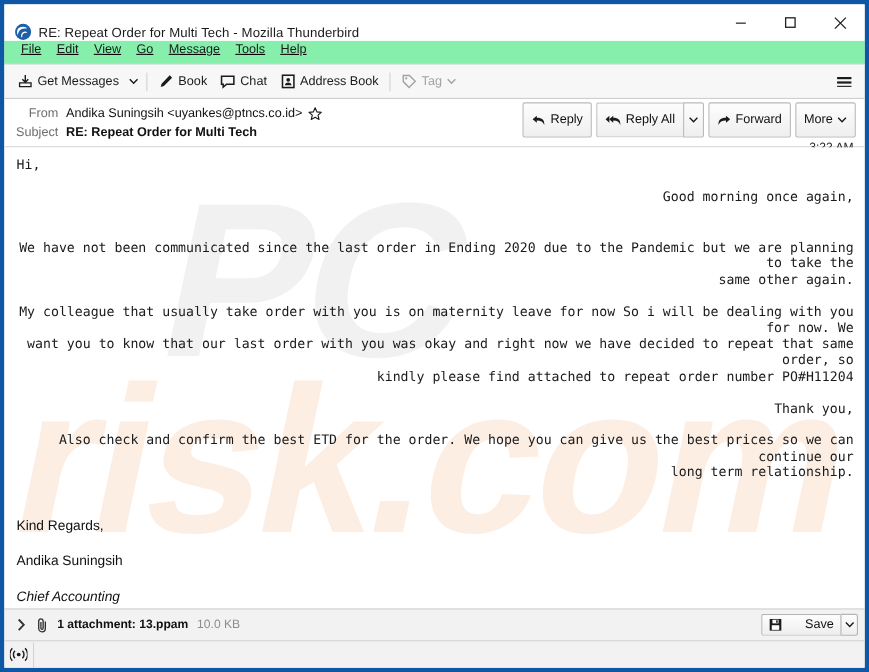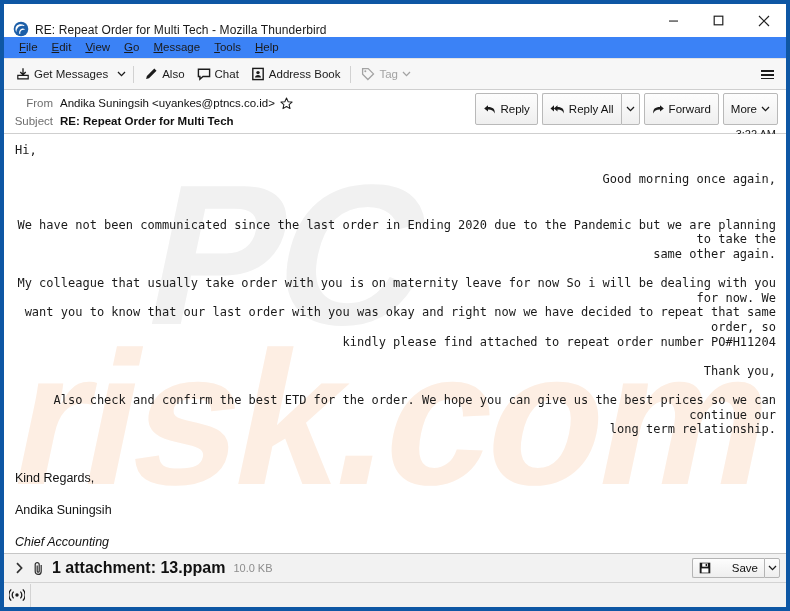--- a/index.html
+++ b/index.html
@@ -61,25 +61,25 @@
     align-items: center;
     justify-content: center;
     color: #222;
   }
   .winbtn svg { display: block; }
 
   
   .menubar {
     height: 21px;
     min-height: 21px;
-    background: #3b82f6;
-    display: flex;
-    align-items: center;
+    background: #86efac;
+    display: flex;
     padding-left: 8px;
     border-bottom: 1px solid #e3e3e3;
+    text-decoration: underline;
   }
   .menuitem {
     font-size: 11.5px;
     color: #1b1b1b;
     padding: 2px 7px 3px 7px;
     white-space: nowrap;
   }
   .menuitem u { text-decoration: underline; }
 
   
@@ -247,21 +247,21 @@
     padding: 0 6px 0 8px;
   }
   .twisty {
     width: 14px; height: 14px;
     display:flex; align-items:center; justify-content:center;
     margin-right: 6px;
     color: #333;
   }
   .clip-icon { width: 13px; height: 15px; margin-right: 7px; display:block; }
   .attach-text {
-    font-size: 16px;
+    font-size: 11px;
     font-weight: bold;
     color: #111;
     white-space: nowrap;
   }
   .attach-size {
     font-size: 11px;
     color: #8d8d8d;
     margin-left: 8px;
     white-space: nowrap;
   }
@@ -363,21 +363,21 @@
           <path d="M1 1 L4.5 4.6 L8 1" stroke="#1b1b1b" stroke-width="1.3" fill="none"></path>
         </svg>
     </div>
     <span class="tb-sep"></span>
     <div class="tbtn">
       <span>
         <svg width="14" height="14" viewBox="0 0 14 14">
           <path d="M10.3 1.5 L12.5 3.7 L5 11.2 L2.1 12 L2.9 9.1 Z" fill="#1b1b1b"></path>
         </svg>
       </span>
-      <span>Also</span>
+      <span>Book</span>
     </div>
     <div class="tbtn">
       <span>
         <svg width="14" height="14" viewBox="0 0 14 14">
           <path d="M1.4 2.3 h11.2 v7.2 h-6.6 l-3.1 2.7 v-2.7 h-1.5 z" fill="none" stroke="#1b1b1b" stroke-width="1.4"></path>
         </svg>
       </span>
       <span>Chat</span>
     </div>
     <div class="tbtn">

